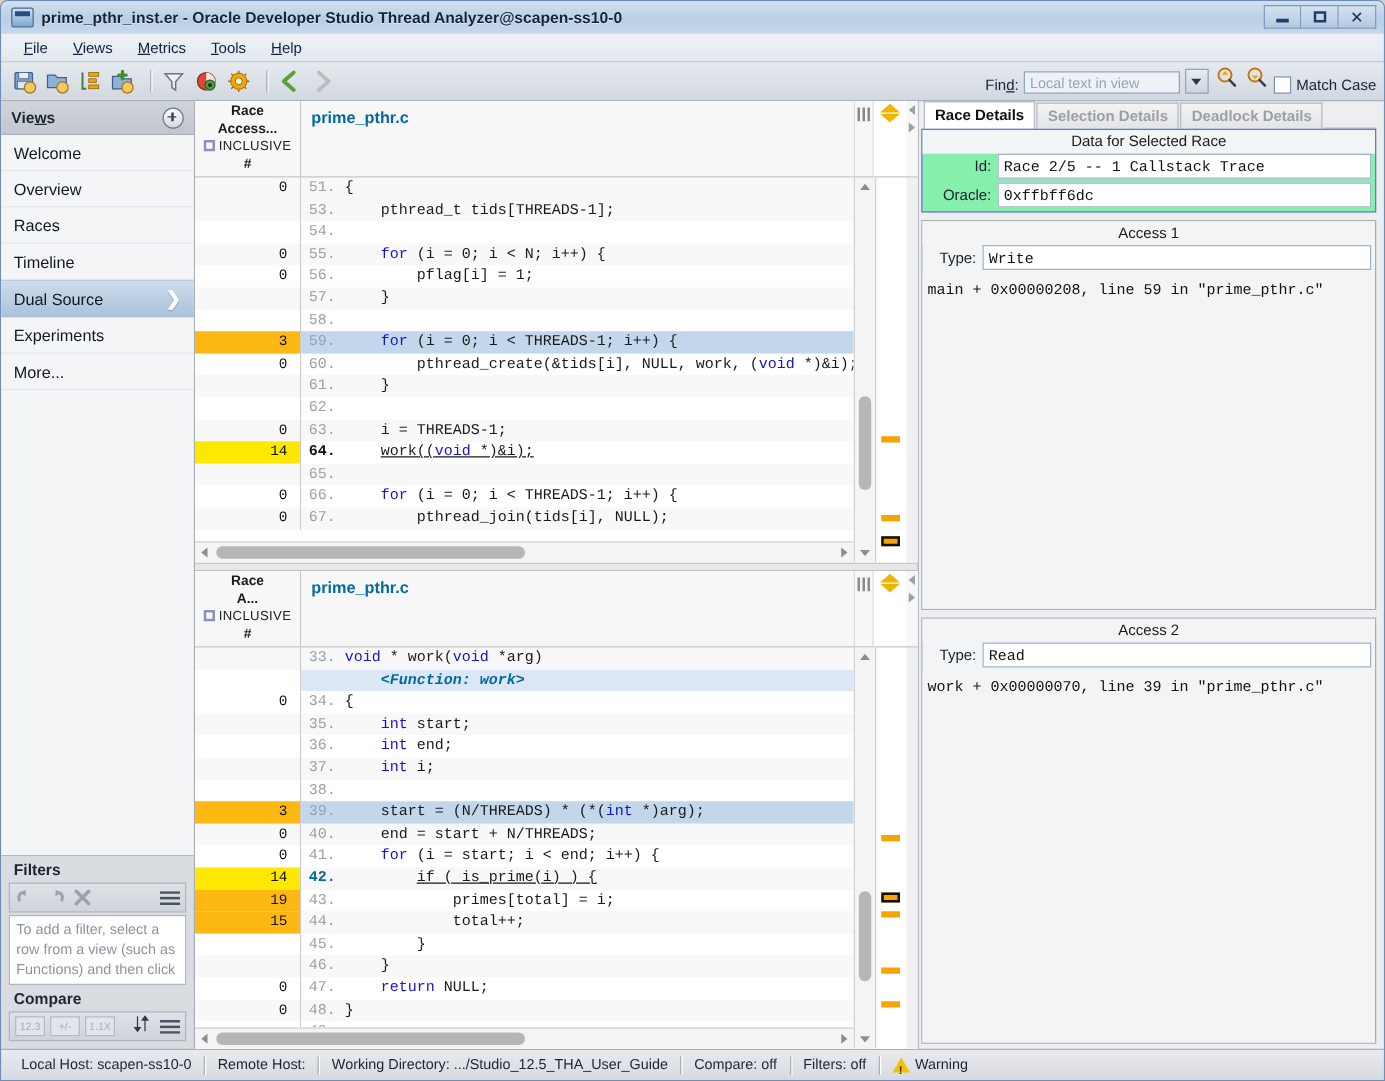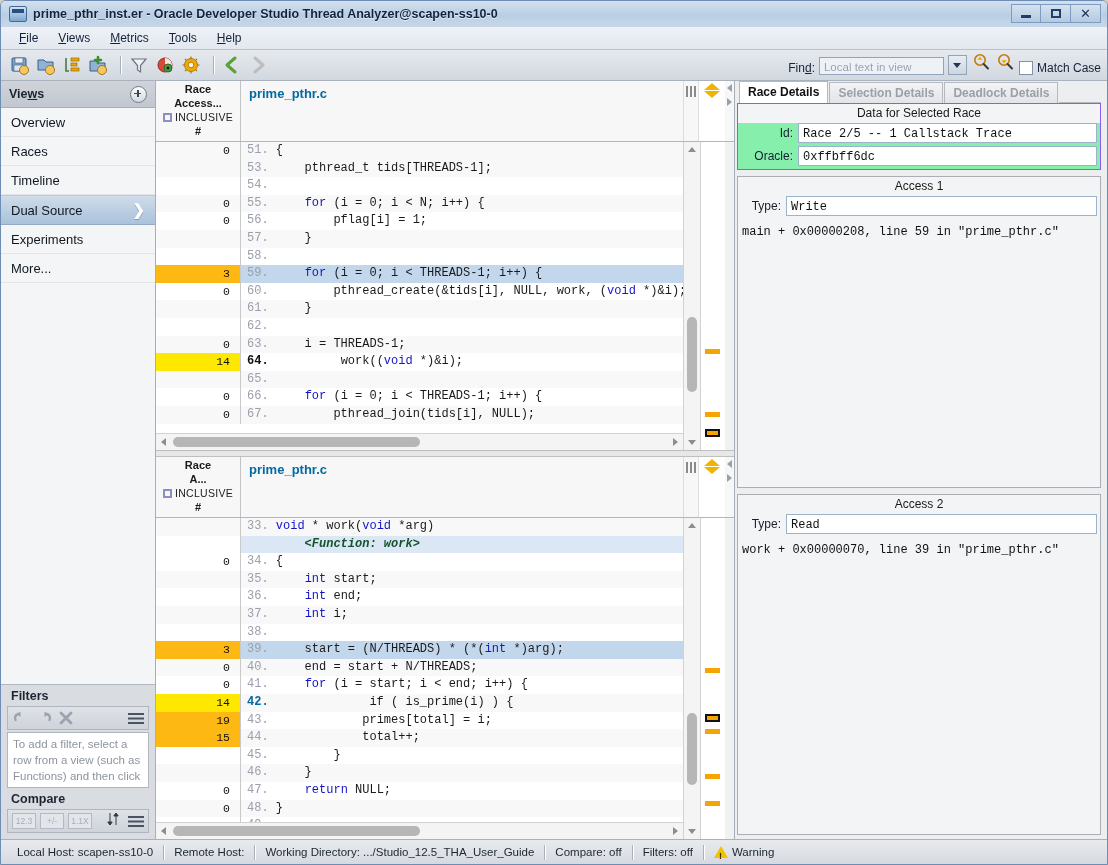--- a/index.html
+++ b/index.html
@@ -197,25 +197,25 @@
   }
   .row .code{
     flex:1 1 auto;height:100%;line-height:17.6px;white-space:pre;
     font-family:"Liberation Mono",monospace;font-size:12px;color:#1a1a1a;
     padding-left:6px;overflow:hidden;
   }
   .row .lnum{color:#9aa0ac;}
   .row.alt .metric,.row.alt .code{background:#f8f8f8;}
   .row.white .metric,.row.white .code{background:#fff;}
   .row.sel .code{background:#c3d7ec;}
-  .row.fn .code{background:#dbe7f4;color:#14532d;font-style:italic;font-weight:bold;}
+  .row.fn .code{background:#dbe7f4;color:#0369a1;font-style:italic;font-weight:bold;}
   .m-orange{background:#fdb813 !important;}
   .m-yellow{background:#ffe800 !important;}
   .kw{color:#1414c8;}
-  .ul{margin-left:36px;}
+  .ul{text-decoration:underline;}
 
   .vscroll{
     width:16px;flex:0 0 16px;background:#f4f4f4;border-left:1px solid #d2d2d2;
     display:flex;flex-direction:column;align-items:center;position:relative;
   }
   .vs-btn{width:15px;height:15px;display:flex;align-items:center;justify-content:center;background:#f4f4f4;}
   .vs-up{width:0;height:0;border-left:4px solid transparent;border-right:4px solid transparent;border-bottom:5px solid #8d8d8d;}
   .vs-dn{width:0;height:0;border-left:4px solid transparent;border-right:4px solid transparent;border-top:5px solid #8d8d8d;}
   .vs-thumb{position:absolute;left:3px;width:10px;background:#b6b6b6;border-radius:5px;}
   .markcol{
@@ -413,20 +413,23 @@
   </div>
 
   <div class="body">
 
     <div class="sidebar">
       <div class="views-hdr">
         <span>Vie<u>w</u>s</span>
         <span class="plus-circle"></span>
       </div>
       <div class="views-list">
+        <div class="view-item">
+            <span>Welcome</span>
+          </div>
         <div class="view-item">
             <span>Overview</span>
           </div>
         <div class="view-item">
             <span>Races</span>
           </div>
         <div class="view-item">
             <span>Timeline</span>
           </div>
         <div class="view-item sel">

